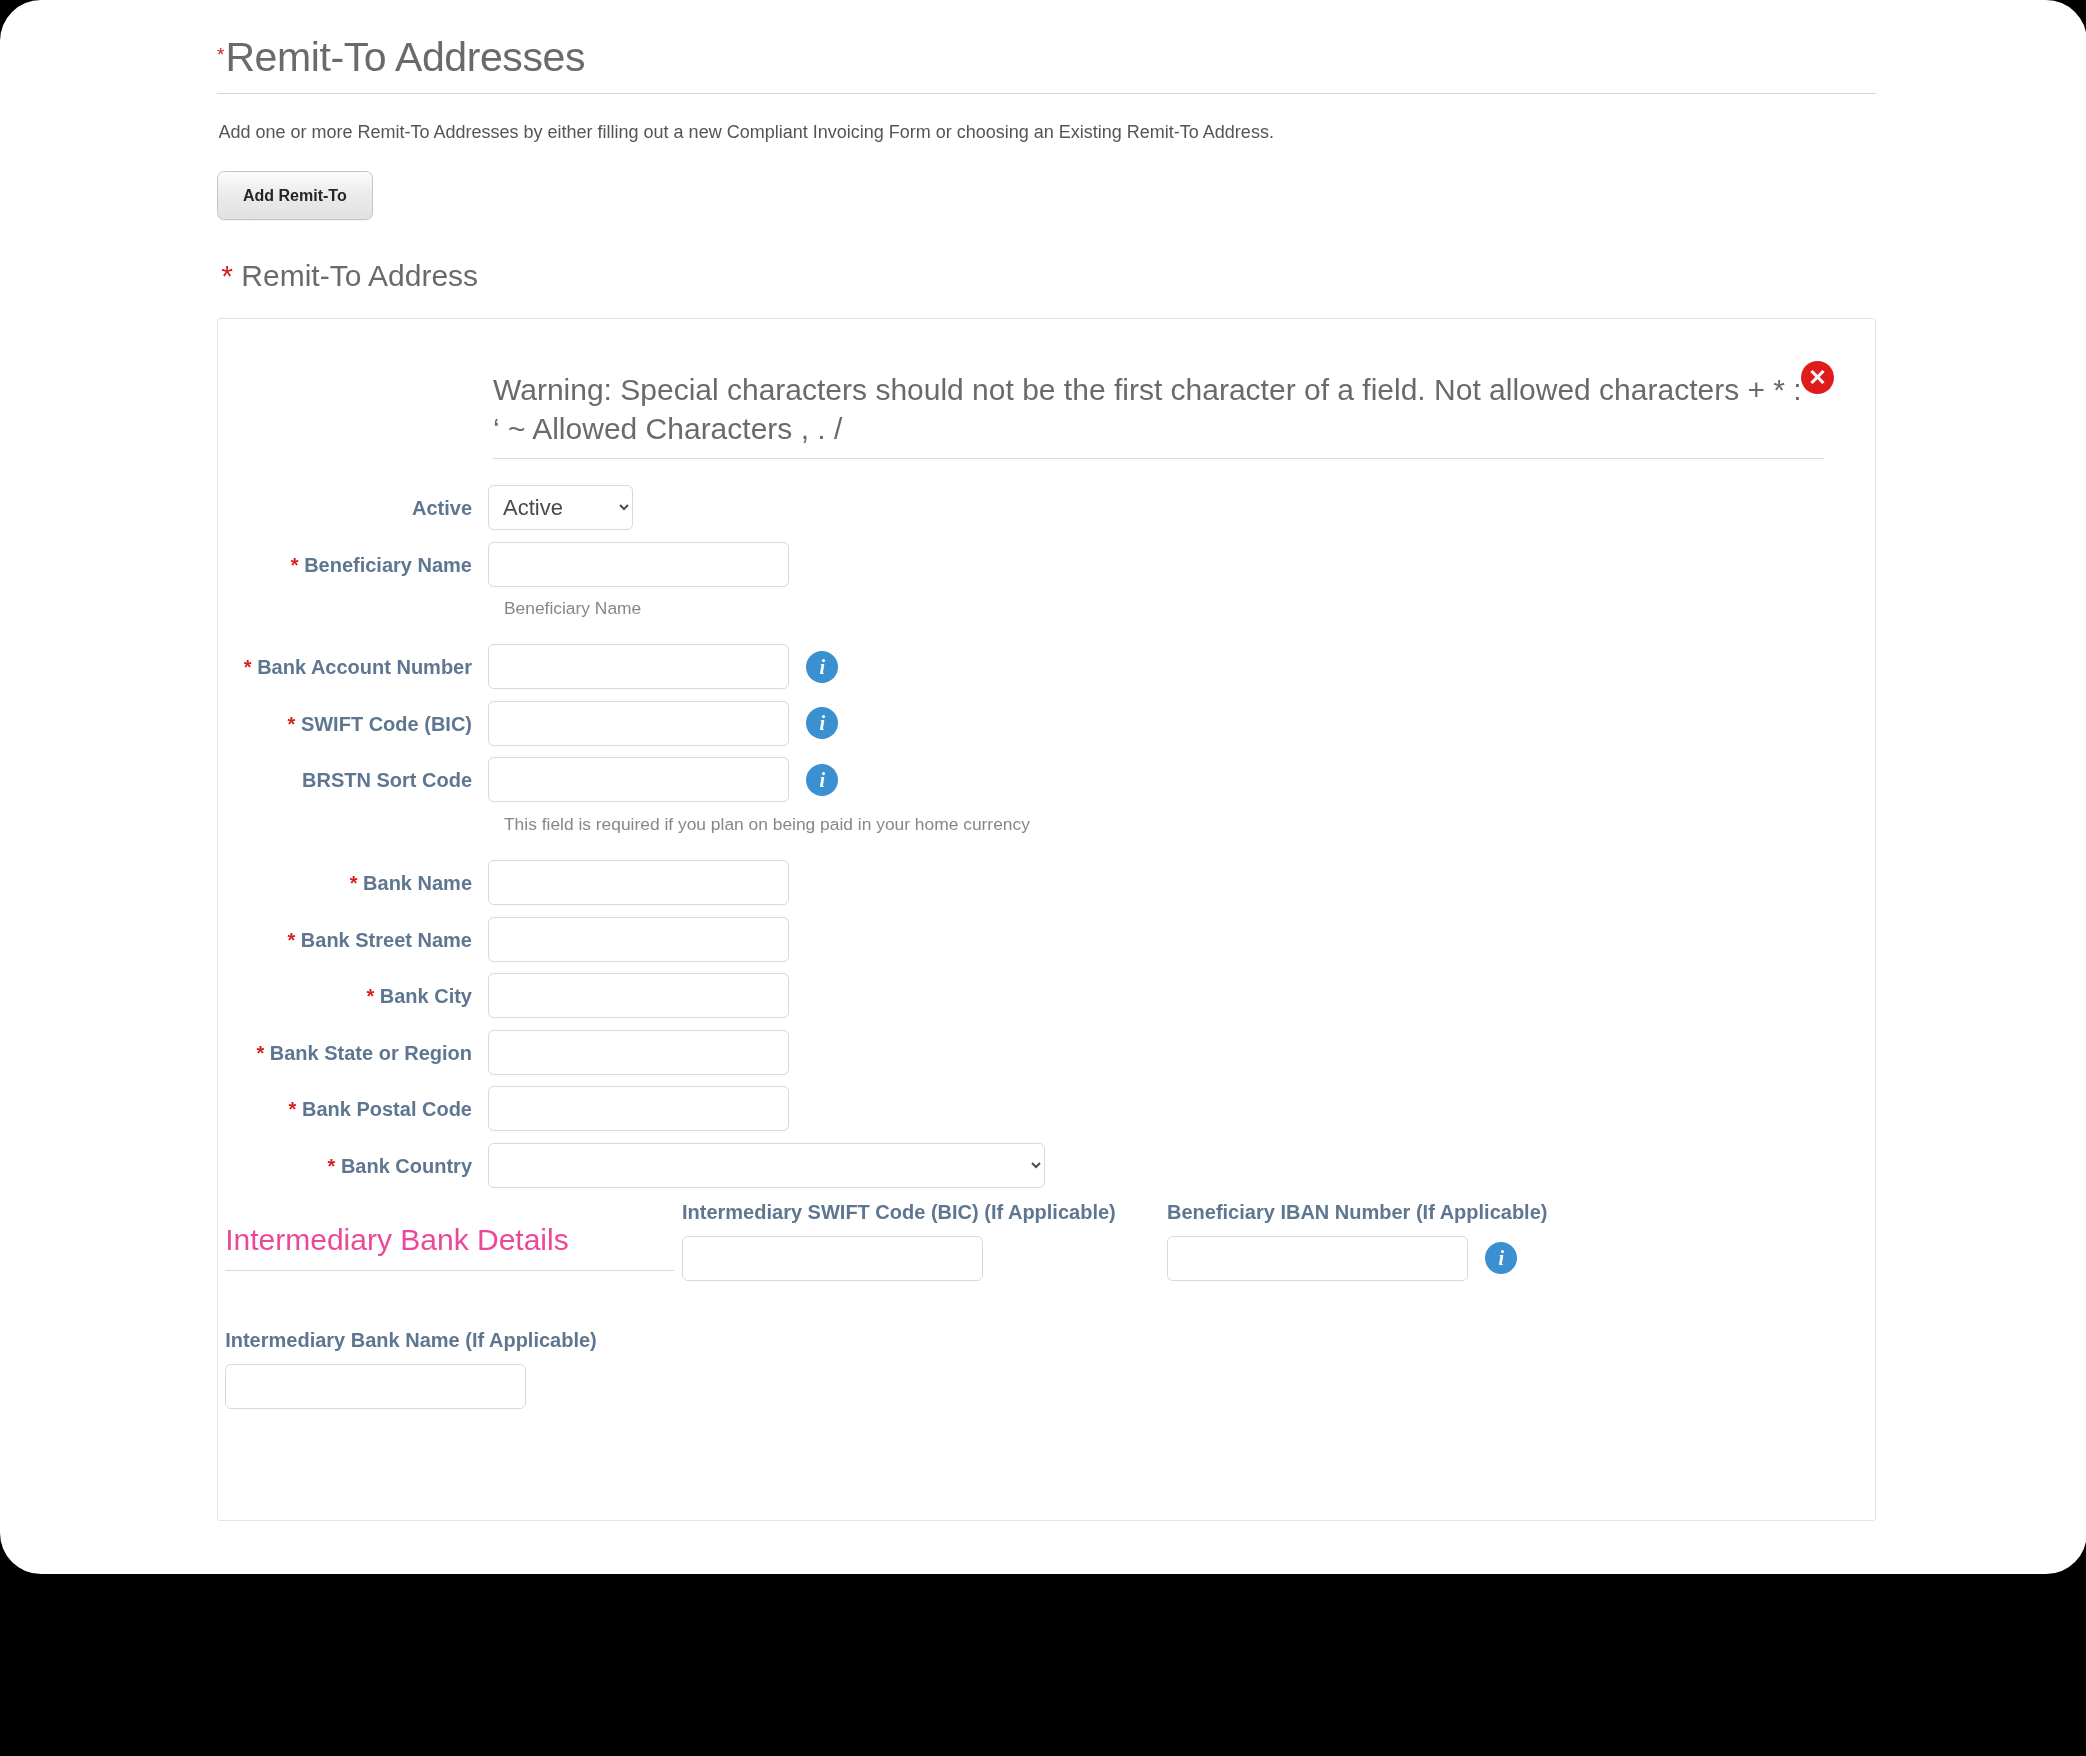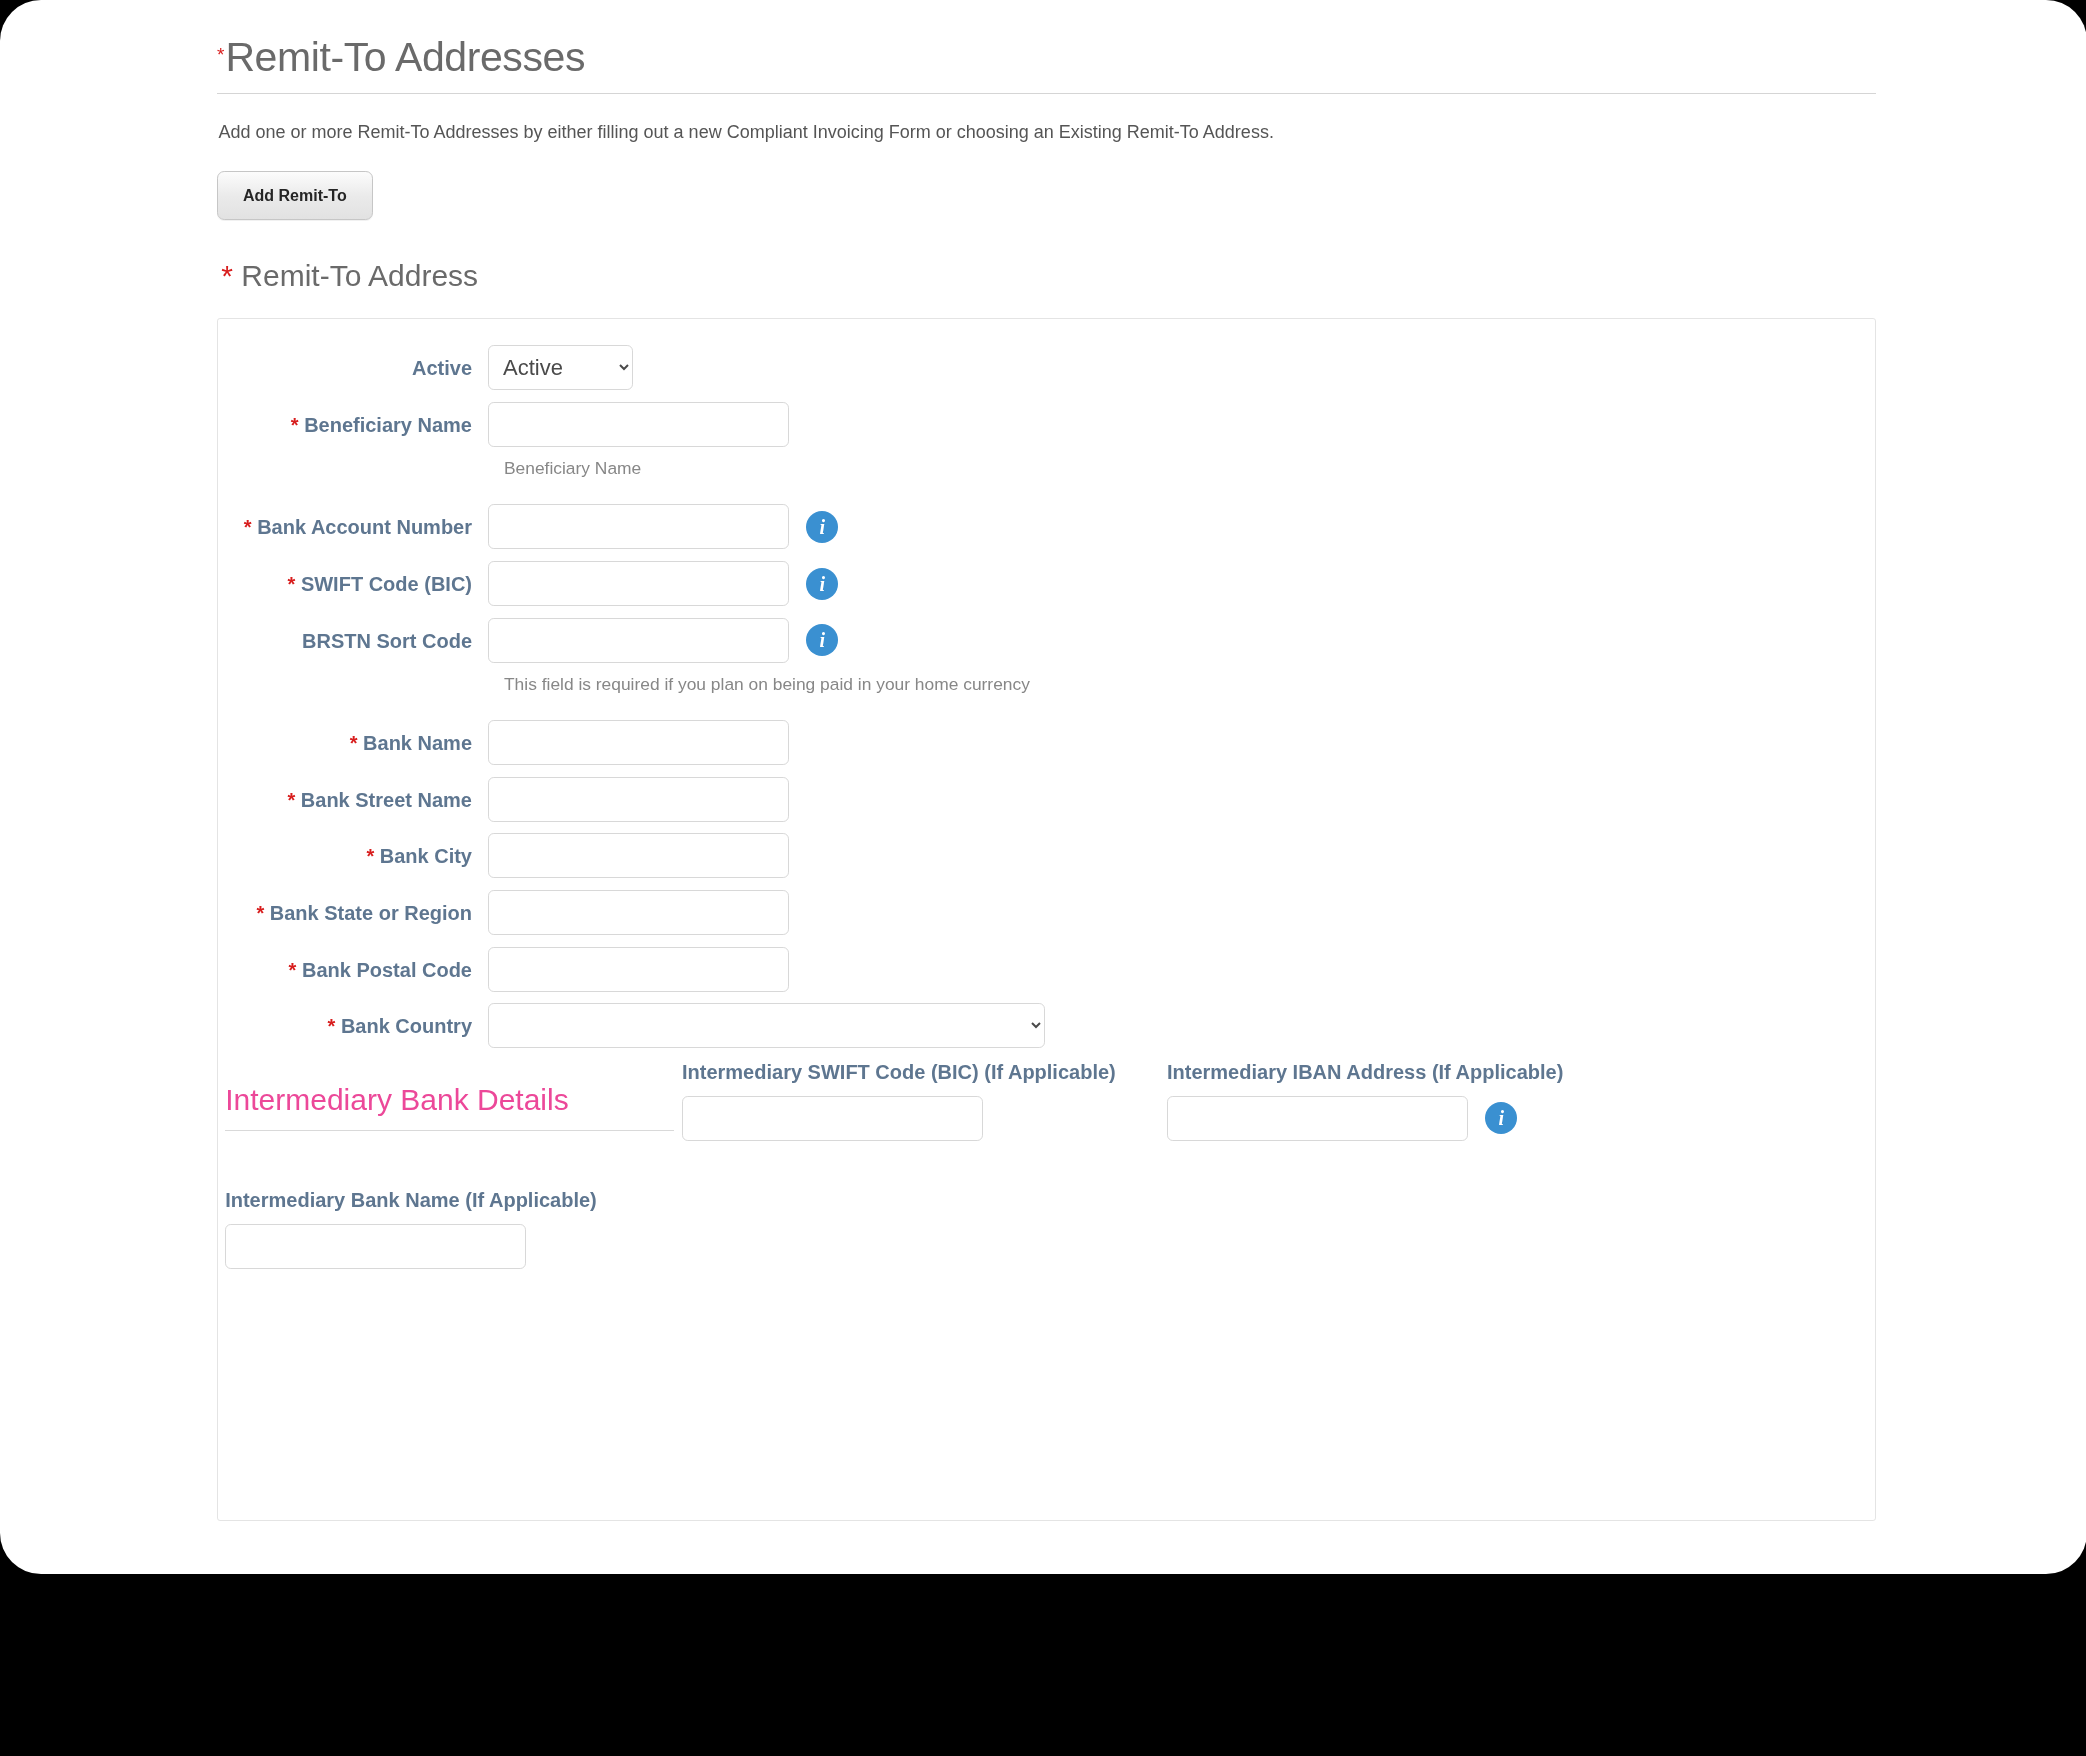--- a/index.html
+++ b/index.html
@@ -275,20 +275,24 @@
     <button class="btn-gray">Add Remit-To</button>
 
     <div class="subsection-label">
       <span class="star">*</span>
       <span>Remit-To Address</span>
     </div>
 
     
     <div class="card">
 
+      <div class="warn-wrap">
+        <div class="warn-text">Warning: Special characters should not be the first character of a field. Not allowed characters + * : ‘ ~ Allowed Characters , . /</div>
+        <div class="close-icon">✕</div>
+      </div>
 
       <div class="form-body">
 
         <div class="frow">
           <div class="flabel">Active</div>
           <div class="fctrl">
             <select class="sel small">
               <option>Active</option>
             </select>
           </div>
@@ -403,21 +407,21 @@
           <div class="inter-head">Intermediary Bank Details</div>
 
           <div class="inter-col c1">
             <div class="inter-lab">Intermediary SWIFT Code (BIC) (If Applicable)</div>
             <div class="inter-ctrl">
               <input class="txt" type="text" value="" style="">
             </div>
           </div>
 
           <div class="inter-col c2">
-            <div class="inter-lab">Intermediary IBAN Address (If Applicable)</div>
+            <div class="inter-lab">Beneficiary IBAN Number (If Applicable)</div>
             <div class="inter-ctrl">
               <input class="txt" type="text" value="" style="">
               <span class="info-icon">i</span>
             </div>
           </div>
 
           <div class="inter-col c3">
             <div class="inter-lab">Intermediary Bank Name (If Applicable)</div>
             <div class="inter-ctrl">
               <input class="txt" type="text" value="" style="">

